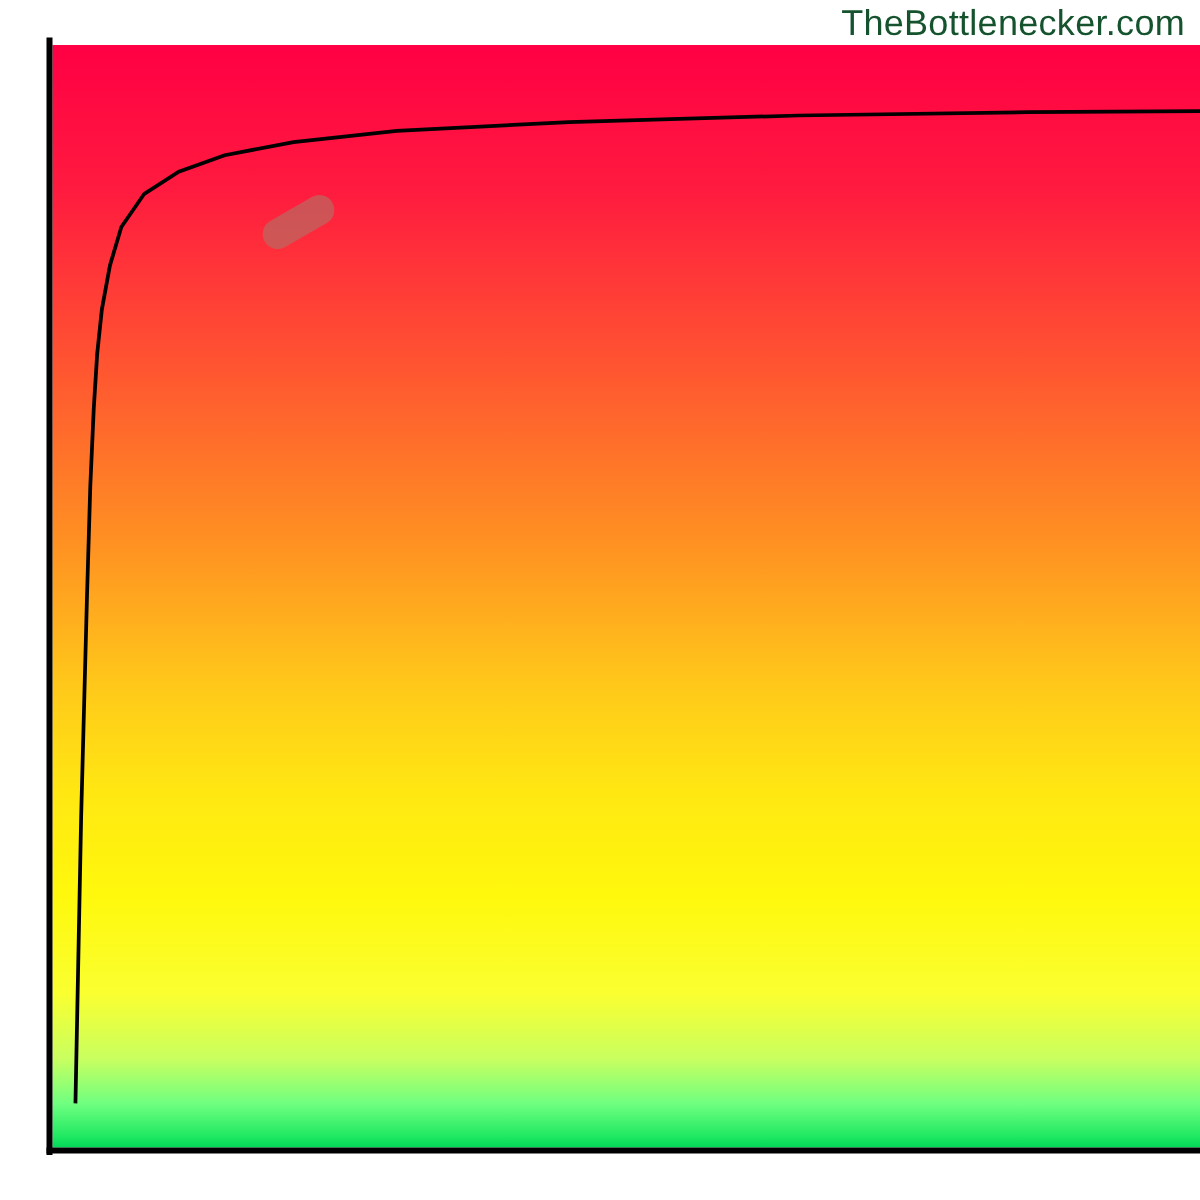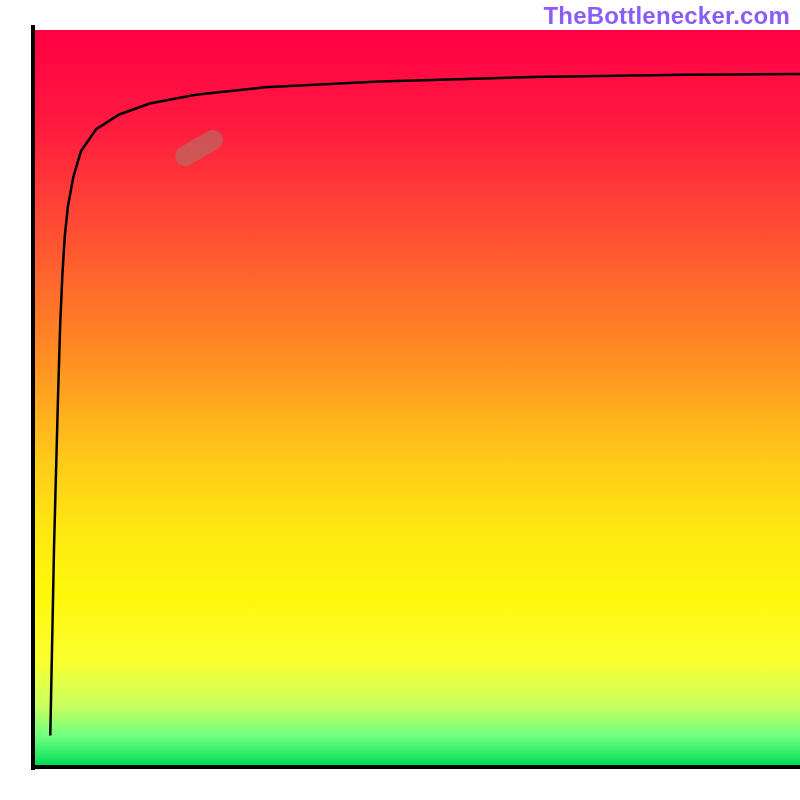--- a/index.html
+++ b/index.html
@@ -13,23 +13,23 @@
   }
   .stage {
     position: relative;
     width: 800px;
     height: 800px;
   }
   .watermark {
     position: absolute;
     top: 2px;
     right: 10px;
-    color: #8b5cf6;
+    color: #14532d;
     font-size: 24px;
-    font-weight: 700;
+    font-weight: 400;
     letter-spacing: 0.2px;
   }
   .plot-area {
     position: absolute;
     left: 35px;
     top: 30px;
     width: 765px;
     height: 735px;
     
     background: linear-gradient(to bottom,

